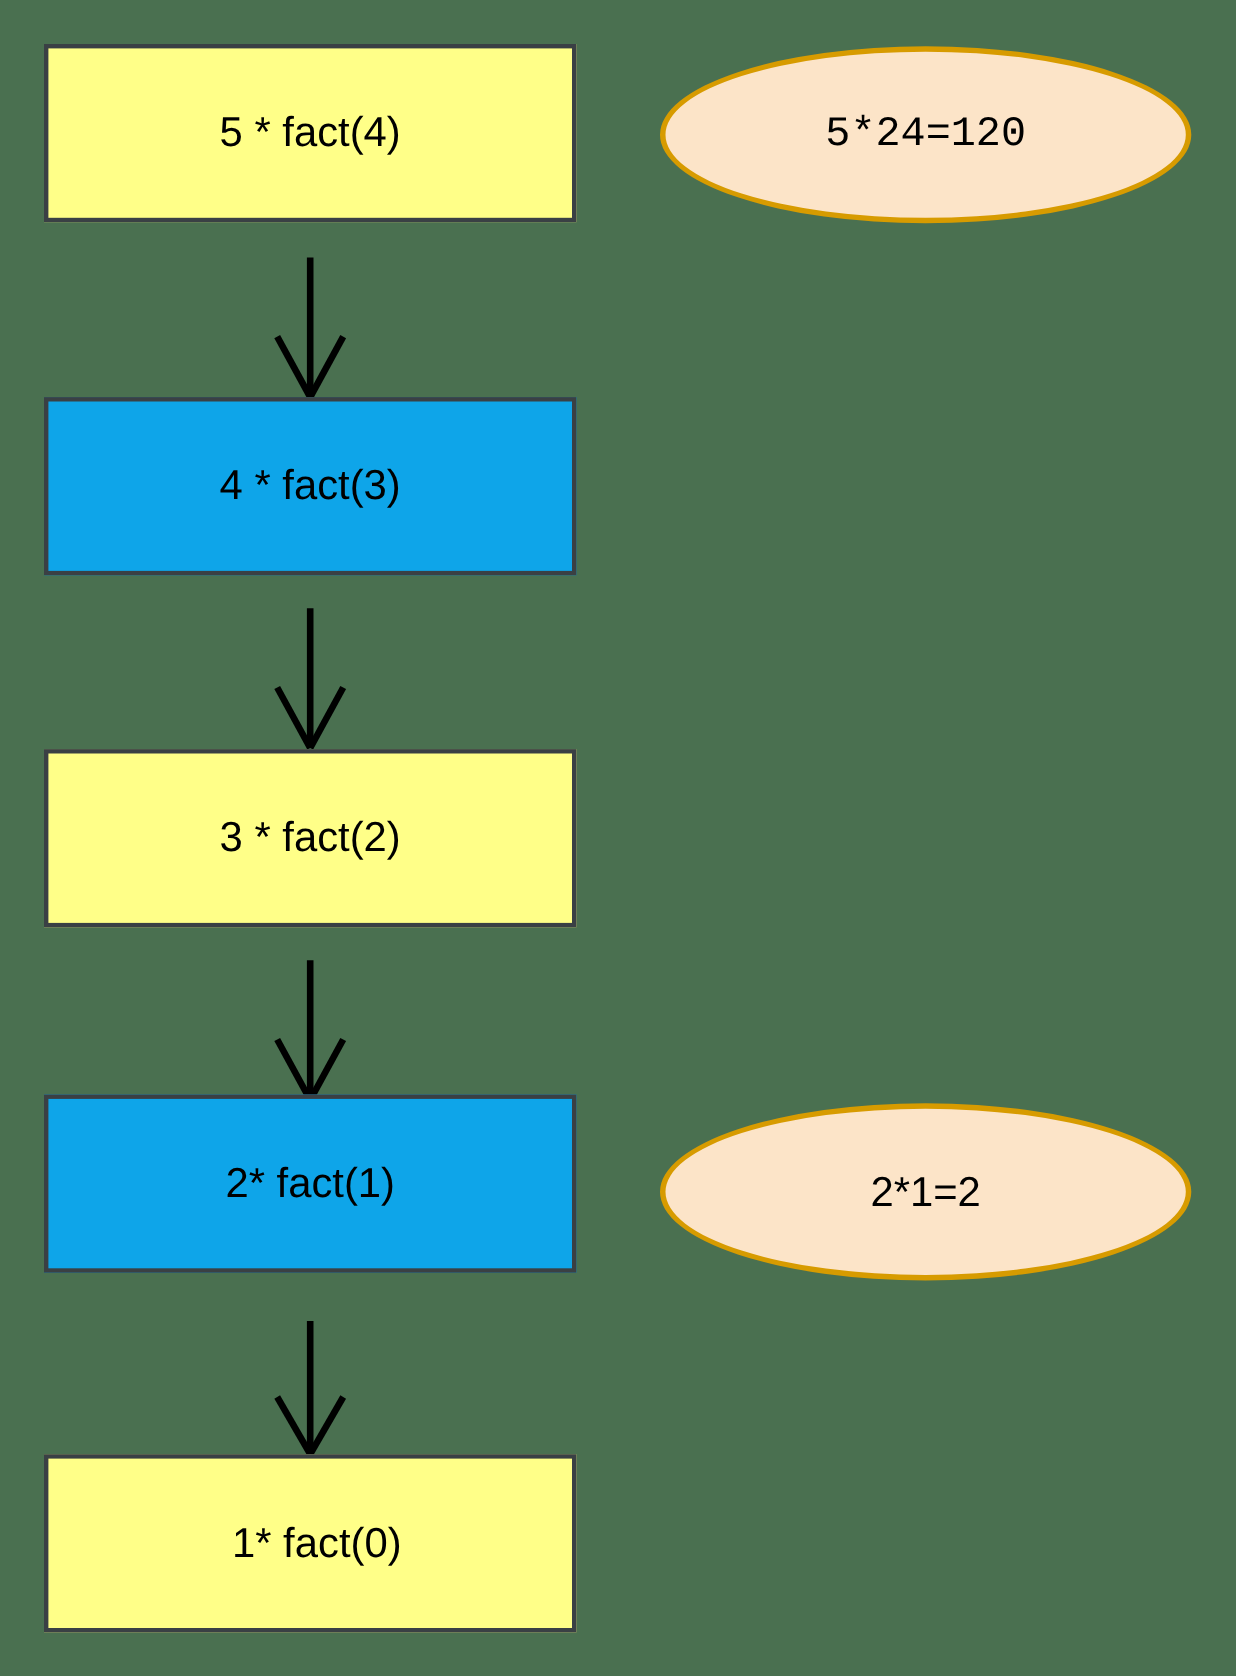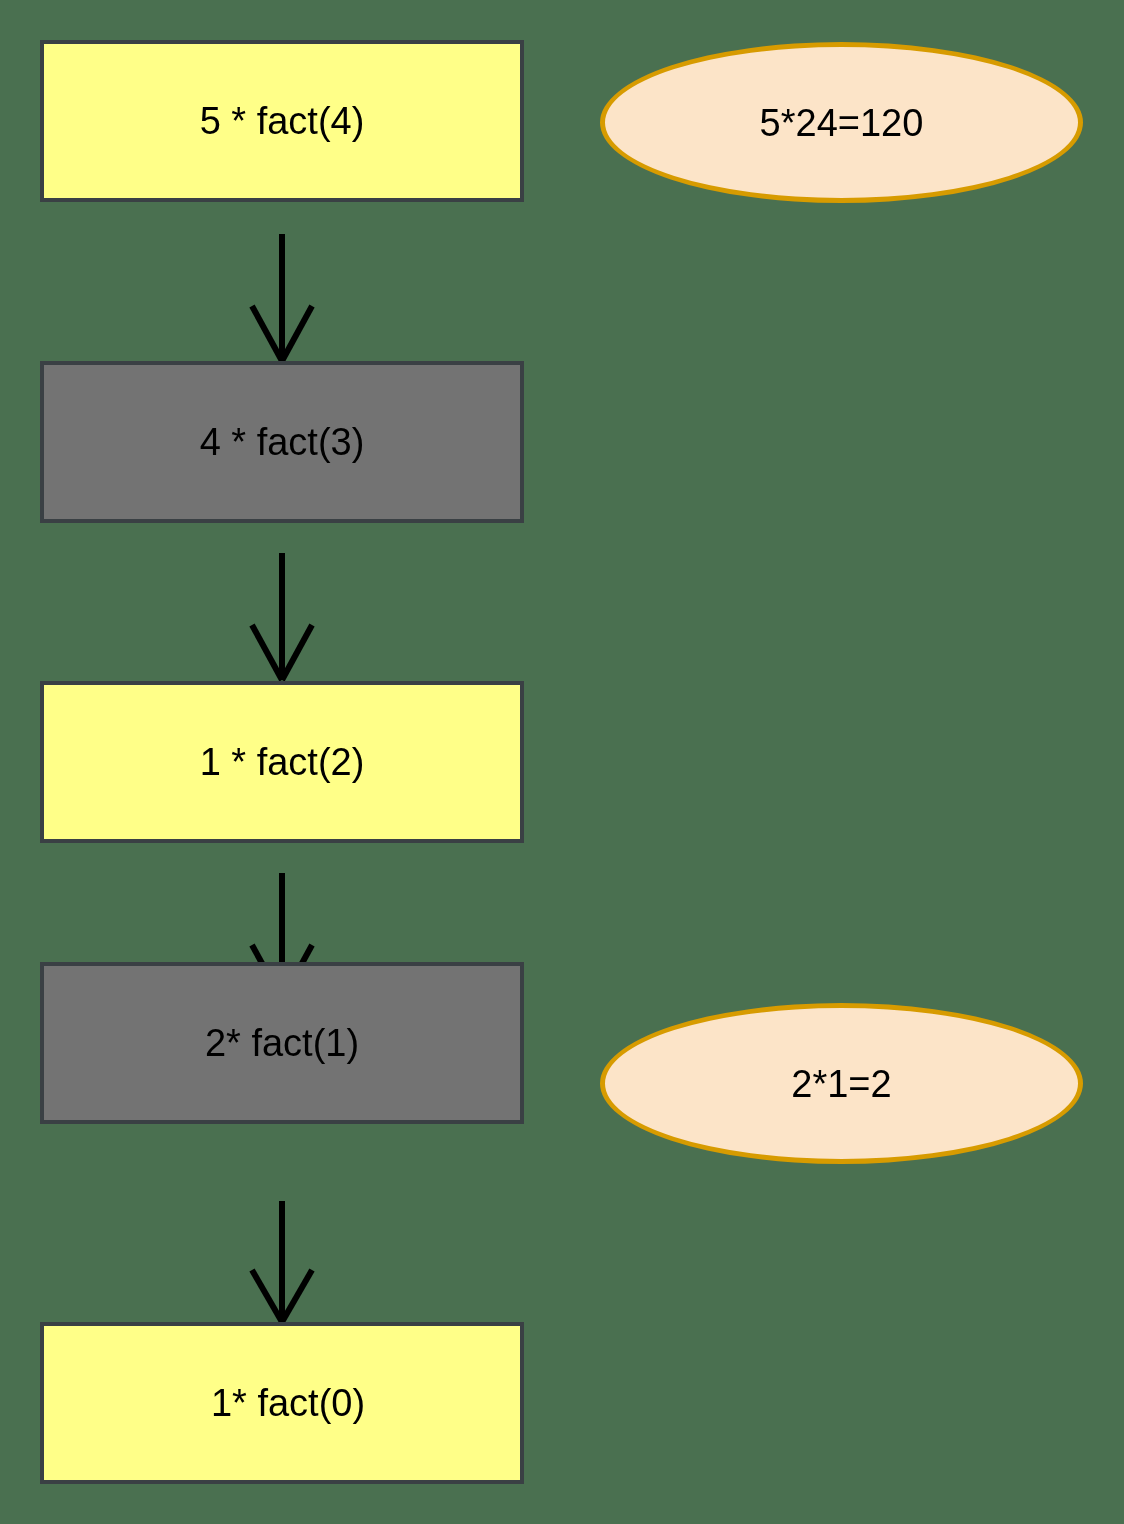--- a/index.html
+++ b/index.html
@@ -31,21 +31,21 @@
     align-items: center;
     justify-content: center;
   }
   .proc-box .label {
     font-size: 38px;
     color: #000000;
     line-height: 1;
     white-space: pre;
   }
   .fill-yellow { background: #ffff88; }
-  .fill-green  { background: #737373; }
+  .fill-green  { background: #0ea5e9; }
 
   
   .result-ellipse {
     position: absolute;
     left: 600px;
     width: 483px;
     height: 161px;
     box-sizing: border-box;
     border: 5px solid #d79b00;
     border-radius: 50%;
@@ -76,51 +76,51 @@
   }
 </style>
 </head>
 <body>
 
 <div id="canvas">
 
   <div class="proc-box fill-yellow" style="top:40px;">
     <span class="label">5 * fact(4)</span>
   </div>
-  <div class="result-ellipse" style="top:42px;">
+  <div class="result-ellipse" style="top:42px;font-family:Liberation Mono, monospace;">
     <span class="label">5*24=120</span>
   </div>
 
   <svg class="arrow-svg" style="top:205px;" viewBox="0 0 92 158">
     <line x1="46" y1="28" x2="46" y2="155"></line>
     <line x1="46" y1="155" x2="16" y2="100"></line>
     <line x1="46" y1="155" x2="76" y2="100"></line>
   </svg>
 
   <div class="proc-box fill-green" style="top:361px;">
     <span class="label">4 * fact(3)</span>
   </div>
 
   <svg class="arrow-svg" style="top:524px;" viewBox="0 0 92 158">
     <line x1="46" y1="28" x2="46" y2="155"></line>
     <line x1="46" y1="155" x2="16" y2="100"></line>
     <line x1="46" y1="155" x2="76" y2="100"></line>
   </svg>
 
   <div class="proc-box fill-yellow" style="top:681px;">
-    <span class="label">1 * fact(2)</span>
+    <span class="label">3 * fact(2)</span>
   </div>
 
   <svg class="arrow-svg" style="top:844px;" viewBox="0 0 92 158">
     <line x1="46" y1="28" x2="46" y2="155"></line>
     <line x1="46" y1="155" x2="16" y2="100"></line>
     <line x1="46" y1="155" x2="76" y2="100"></line>
   </svg>
 
-  <div class="proc-box fill-green" style="top:962px;">
+  <div class="proc-box fill-green" style="top:995px;">
     <span class="label">2* fact(1)</span>
   </div>
   <div class="result-ellipse" style="top:1003px;">
     <span class="label">2*1=2</span>
   </div>
 
   <svg class="arrow-svg" style="top:1166px;" viewBox="0 0 92 158">
     <line x1="46" y1="34" x2="46" y2="155"></line>
     <line x1="46" y1="155" x2="16" y2="103"></line>
     <line x1="46" y1="155" x2="76" y2="103"></line>

